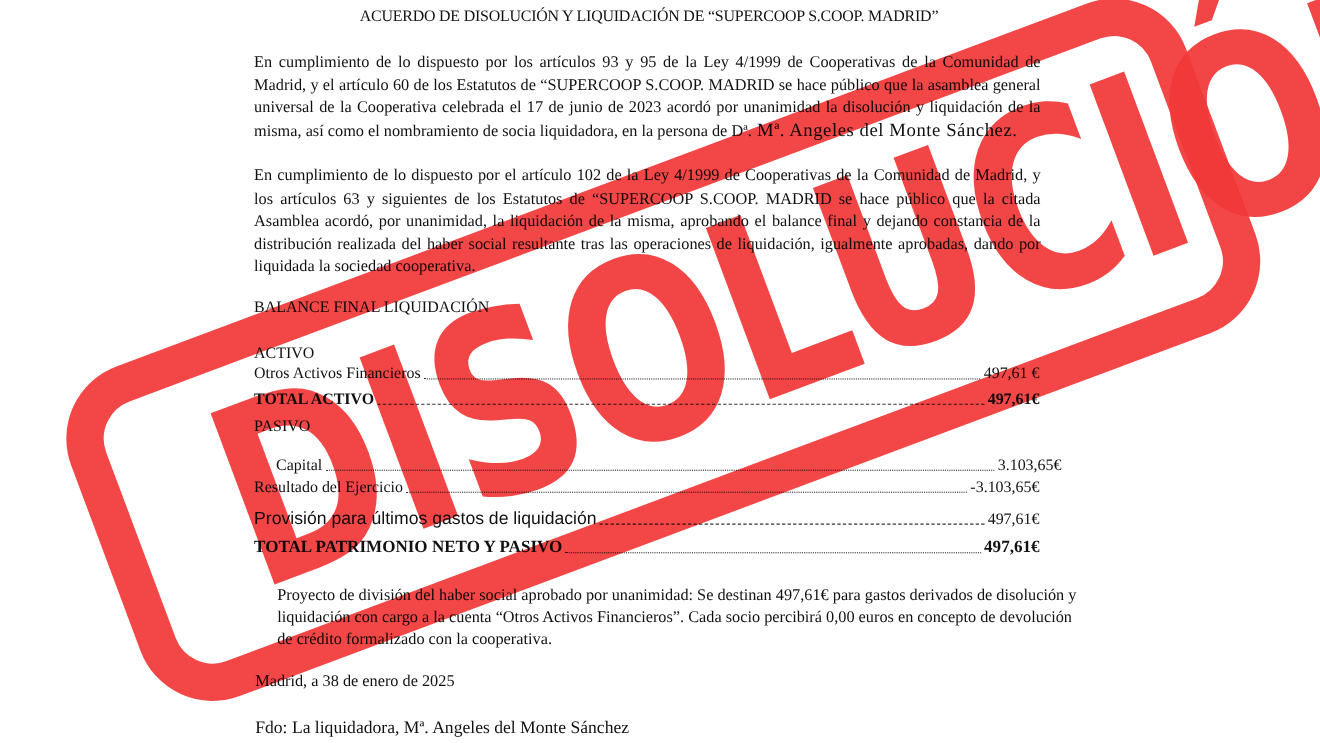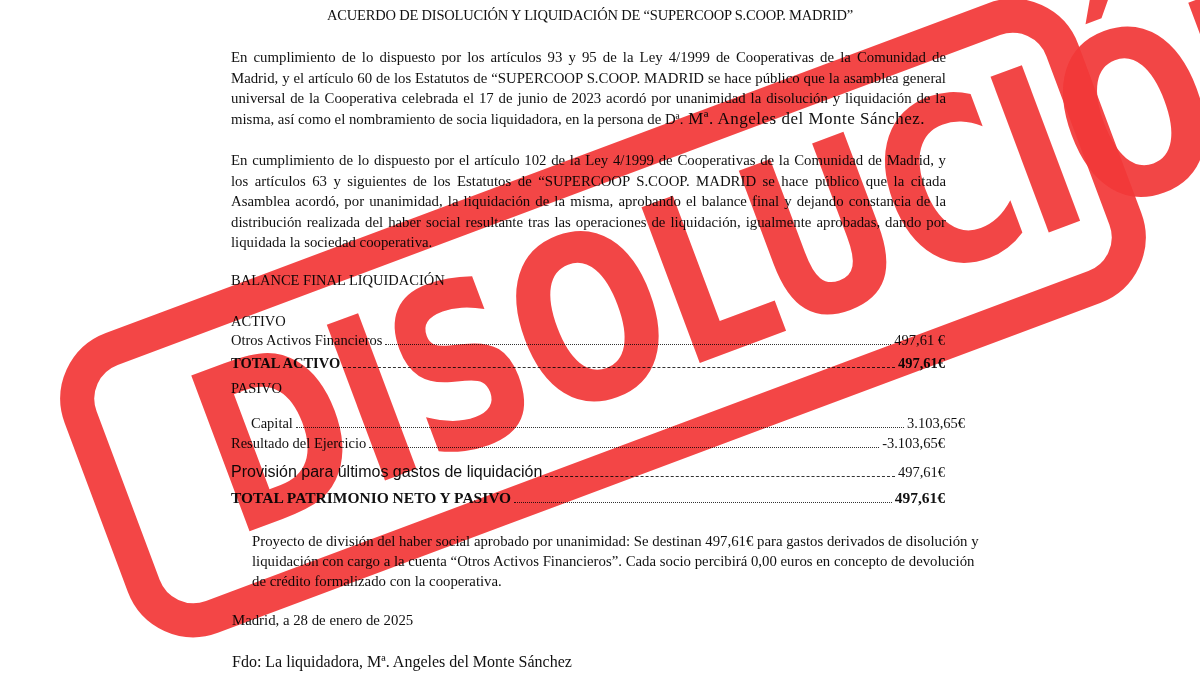--- a/index.html
+++ b/index.html
@@ -83,20 +83,20 @@
     <span class="fill dashed"></span>
     <span class="val">497,61€</span>
   </div>
   <div class="row r6 bold">
     <span class="lbl">TOTAL PATRIMONIO NETO Y PASIVO</span>
     <span class="fill"></span>
     <span class="val">497,61€</span>
   </div>
 
   <div class="p3">Proyecto de división del haber social aprobado por unanimidad: Se destinan 497,61€ para gastos derivados de disolución y liquidación con cargo a la cuenta “Otros Activos Financieros”. Cada socio percibirá 0,00 euros en concepto de devolución de crédito formalizado con la cooperativa.</div>
-  <div class="date">Madrid, a 28 de enero de 2025</div>
+  <div class="date">Madrid, a 38 de enero de 2025</div>
   <div class="sign">Fdo: La liquidadora, Mª. Angeles del Monte Sánchez</div>
 </div>
 
 <div class="stamp">
   <div class="stamp-frame"></div>
   <div class="stamp-text">DISOLUCIÓN</div>
 </div>
 
 </body></html>

